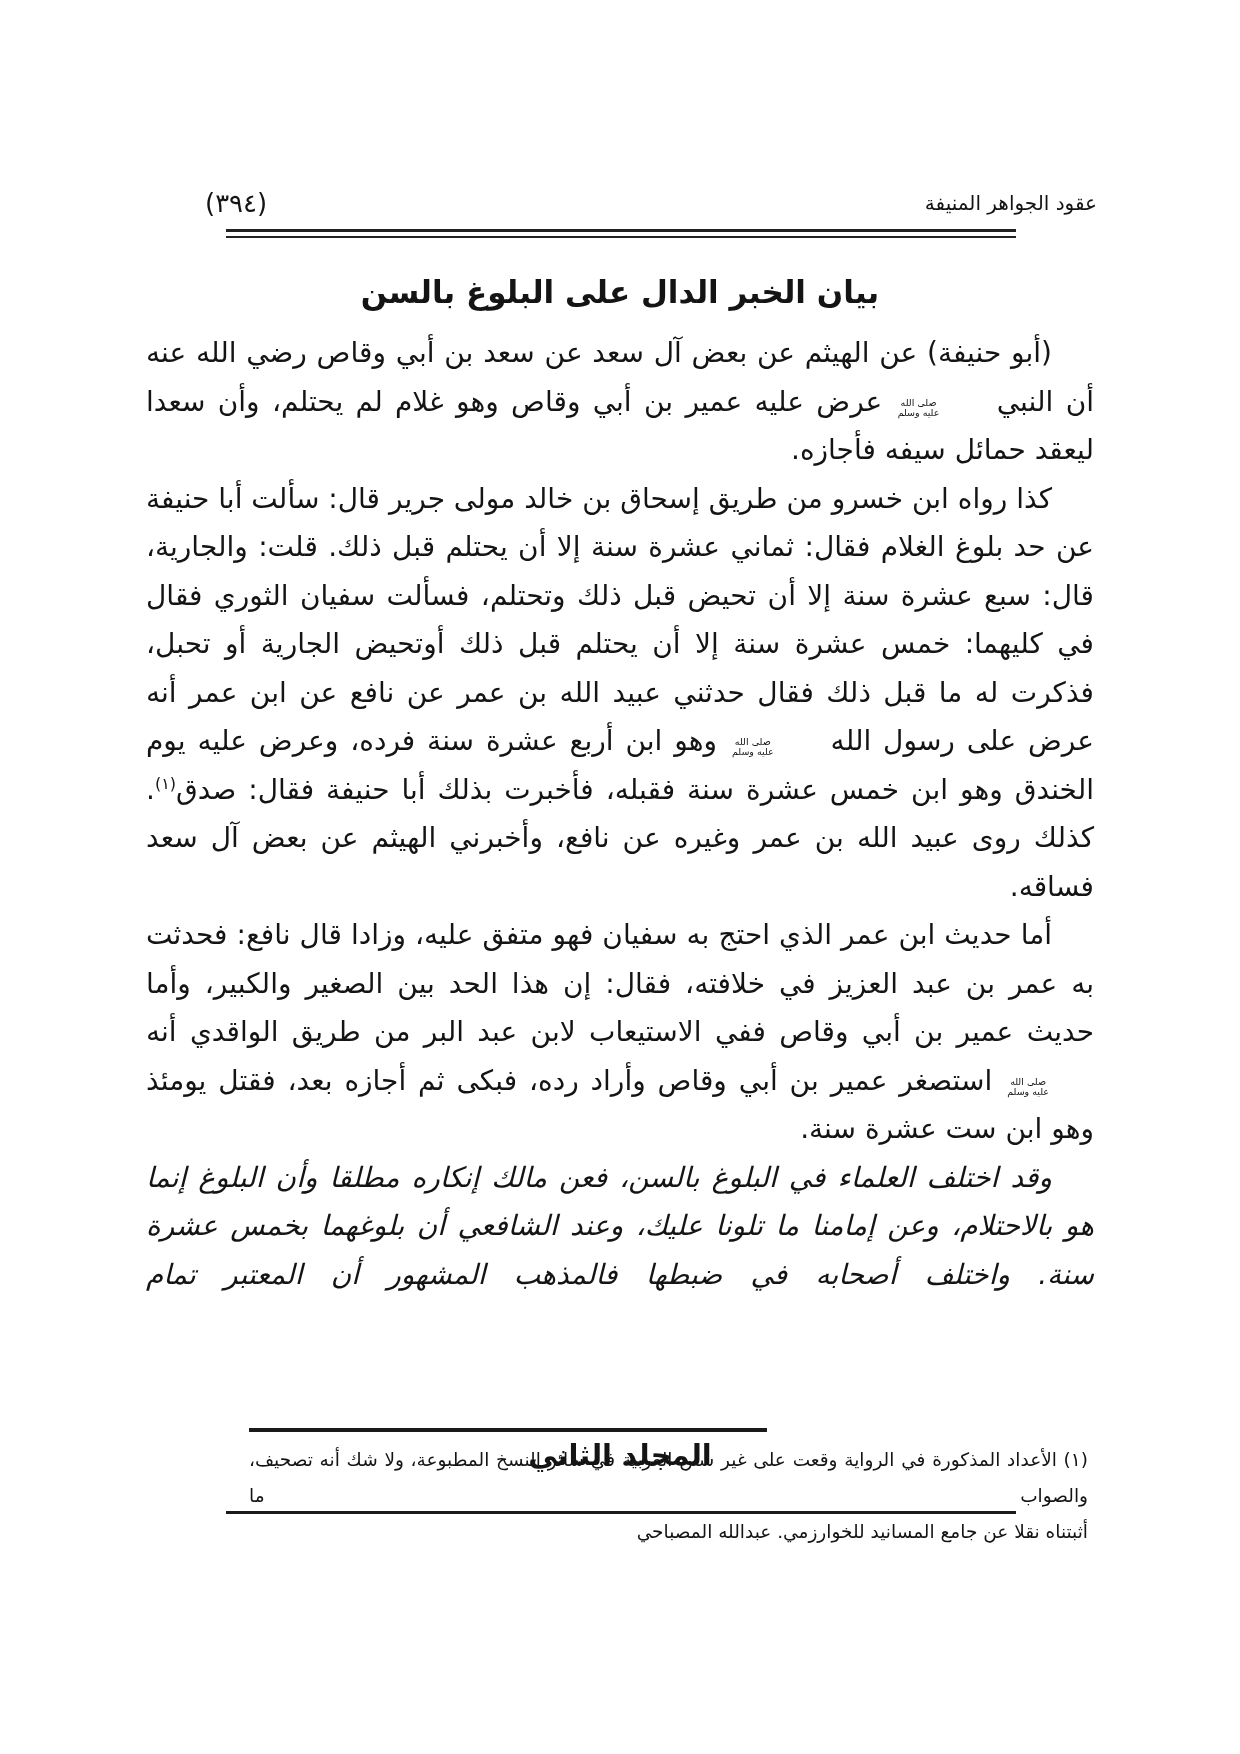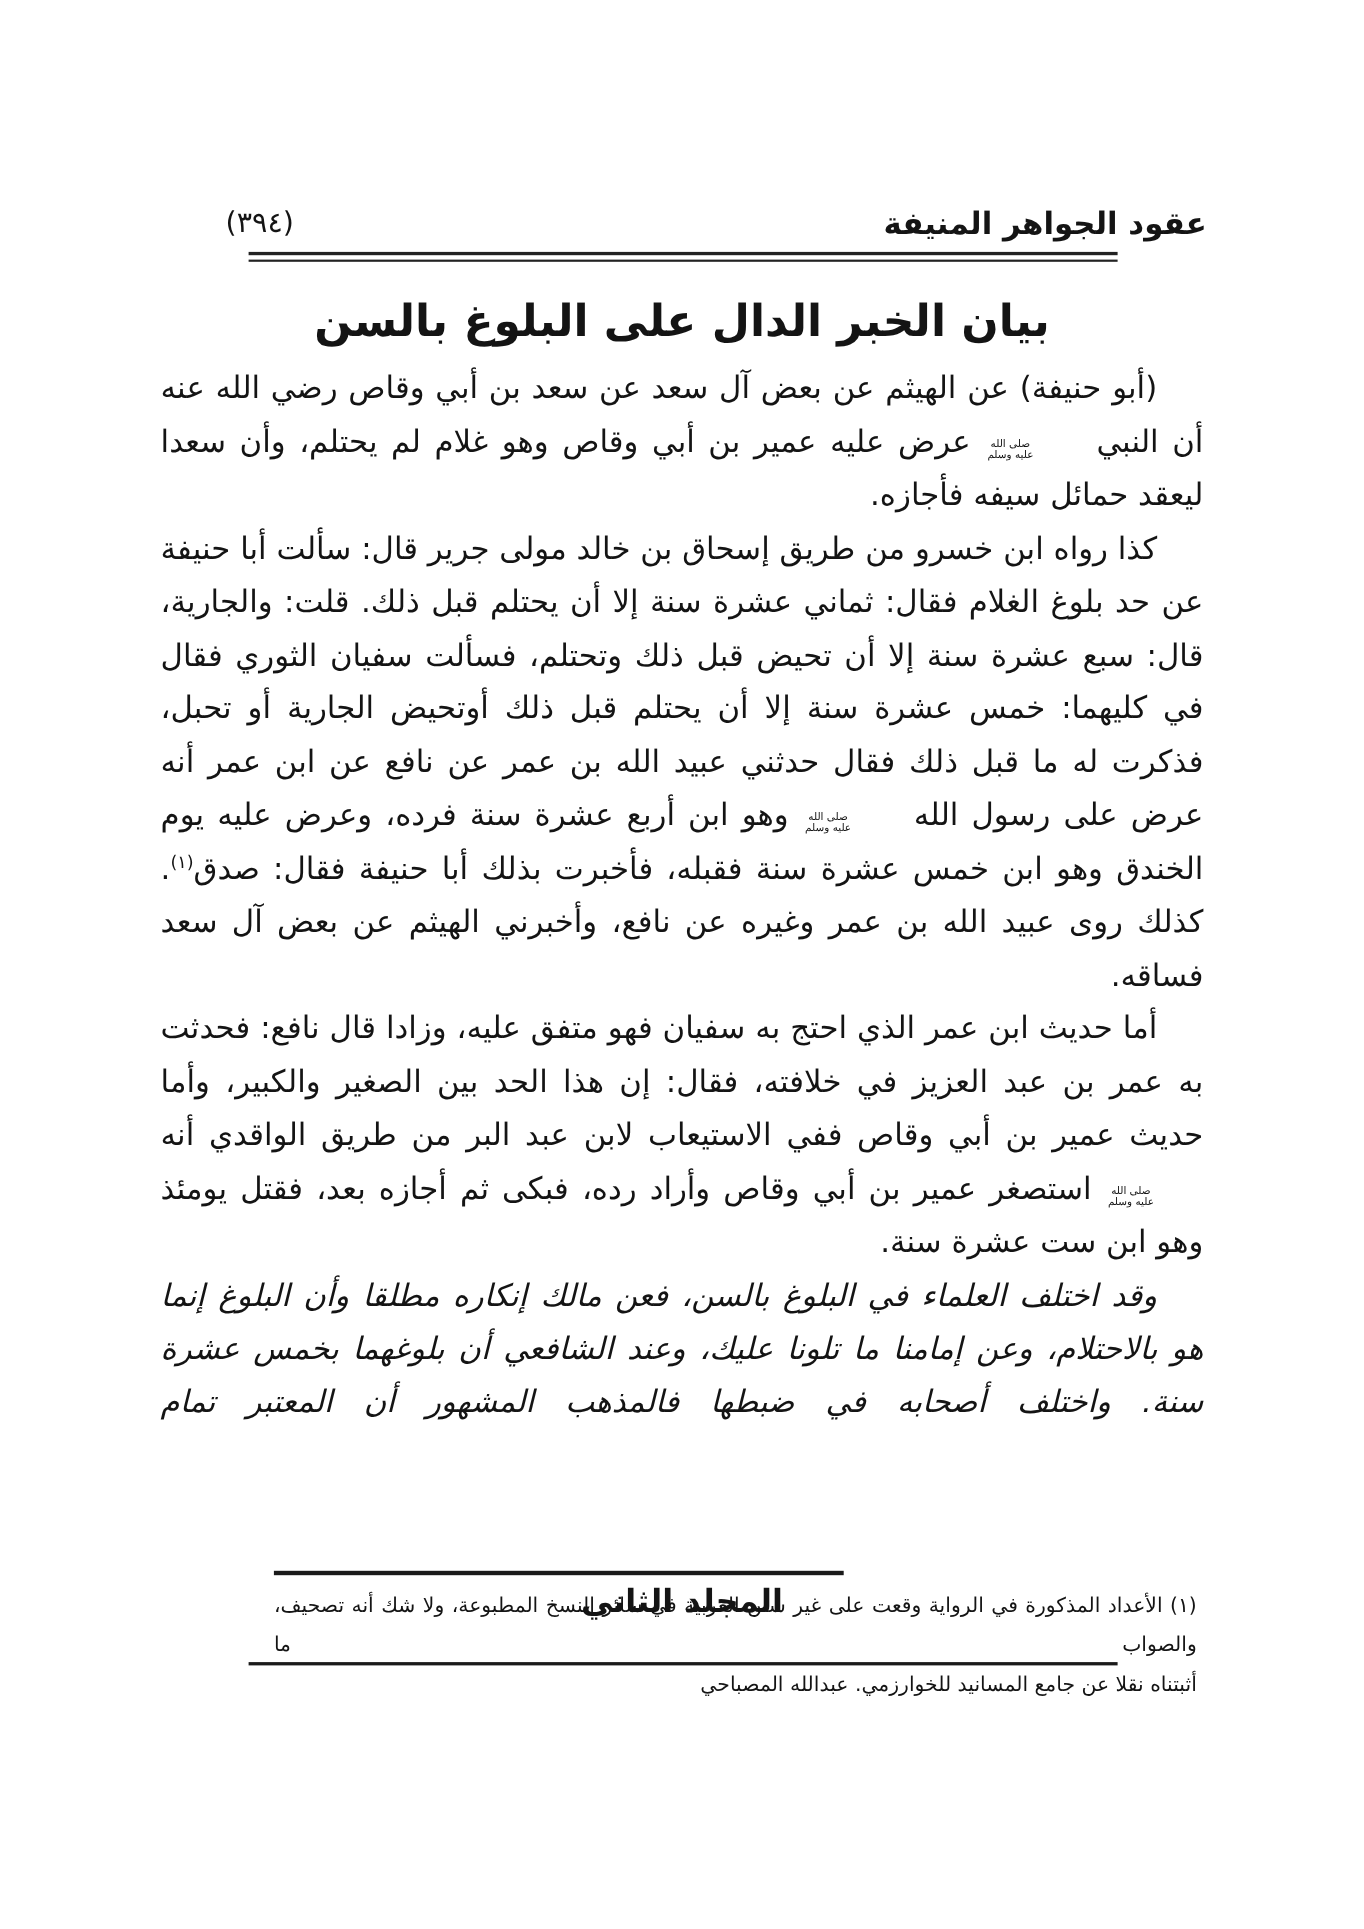--- a/index.html
+++ b/index.html
@@ -19,22 +19,22 @@
     position: absolute;
     top: 180px;
     right: 143px;
     left: 205px;
     height: 46px;
     display: flex;
     justify-content: space-between;
     align-items: center;
   }
   .book-title {
-    font-size: 28px;
-    font-weight: bold;
+    font-size: 20px;
+    font-weight: normal;
     letter-spacing: 0;
     white-space: nowrap;
   }
   .page-number {
     font-size: 26px;
     white-space: nowrap;
   }
   .rule-double {
     position: absolute;
     top: 229px;
@@ -54,21 +54,21 @@
     font-size: 28px;
     line-height: 48.5px;
     text-align: justify;
     text-justify: inter-word;
   }
   .body-text p { margin: 0; }
   .para { text-indent: 42px; }
   .cont { text-align-last: justify; font-style: italic; }
   .section-heading {
     margin: 26px 0 14px 0;
-    font-size: 40px;
+    font-size: 31px;
     font-weight: bold;
     text-align: center;
     text-indent: 0;
     line-height: 45px;
   }
   .pbuh {
     display: inline-block;
     font-size: 9.5px;
     line-height: 10px;
     text-align: center;

